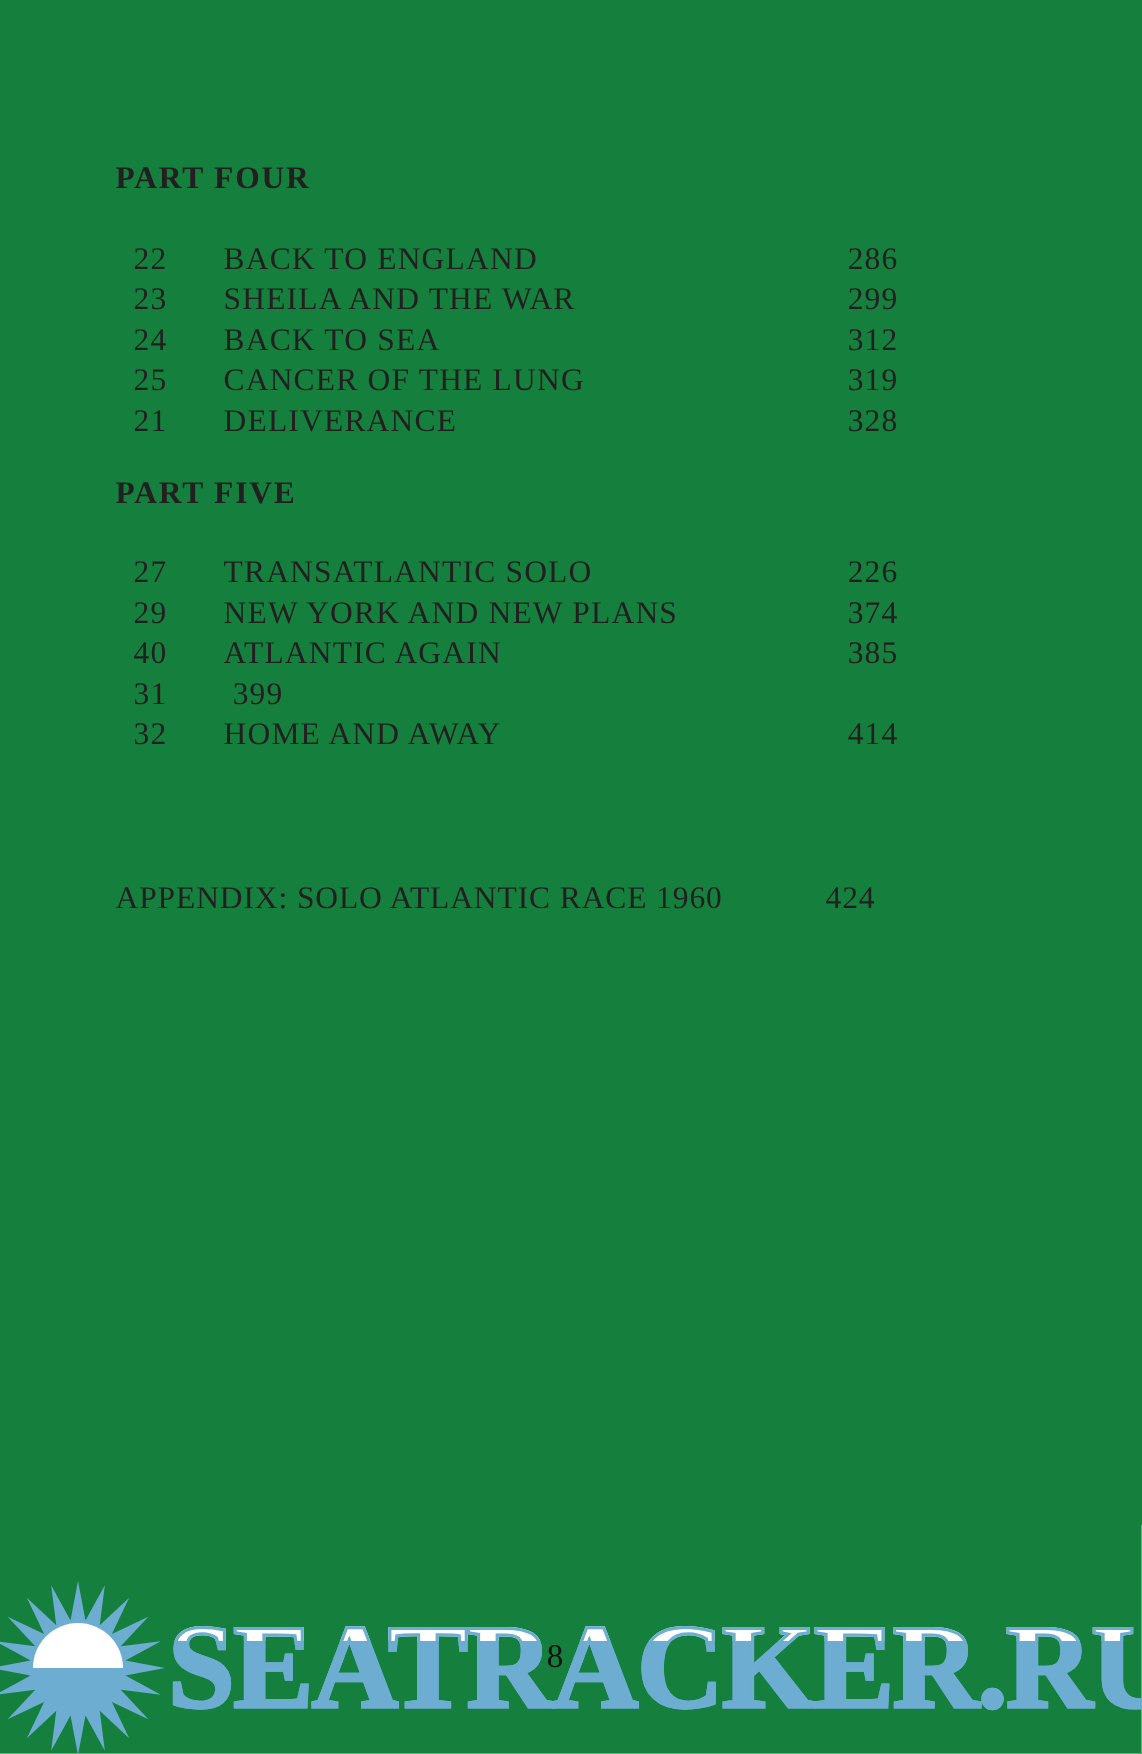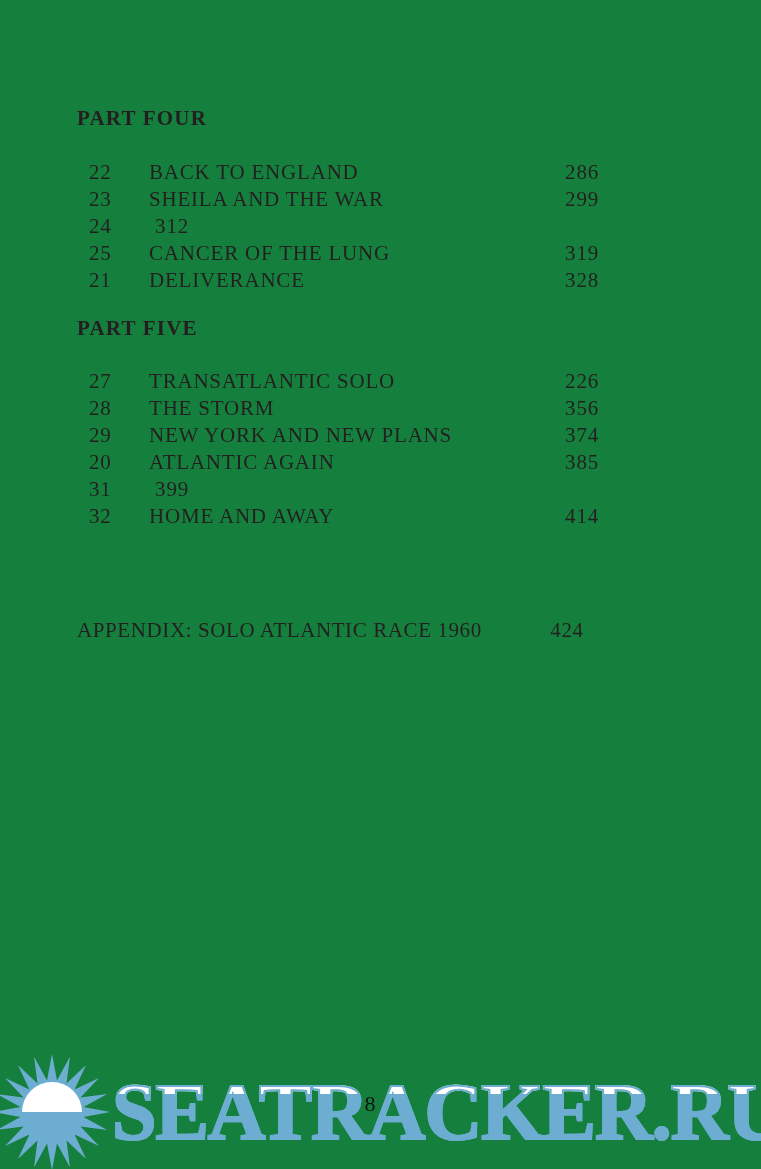--- a/index.html
+++ b/index.html
@@ -42,21 +42,20 @@
   .toc-row .chapter-page { width: 40px; flex: 0 0 40px; text-align: right; }
 
   .appendix-row {
     position: absolute;
     left: 77px; top: 585px; width: 510px;
     display: flex;
     font-size: 21px;
     line-height: 27px;
     letter-spacing: 0.6px;
     white-space: nowrap;
-    margin-top: 32px;
   }
   .appendix-row .appendix-title { flex: 1 1 auto; }
   .appendix-row .chapter-page { flex: 0 0 40px; text-align: center; }
 
   
   .watermark {
     position: absolute;
     left: 0; top: 1050px; width: 761px; height: 119px;
     pointer-events: none;
   }
@@ -105,20 +104,21 @@
       <span class="chapter-title">BACK TO ENGLAND</span>
       <span class="chapter-page">286</span>
     </div>
     <div class="toc-row">
       <span class="chapter-num">23</span>
       <span class="chapter-title">SHEILA AND THE WAR</span>
       <span class="chapter-page">299</span>
     </div>
     <div class="toc-row">
       <span class="chapter-num">24</span>
+      <span class="chapter-title">BACK TO SEA</span>
       <span class="chapter-page">312</span>
     </div>
     <div class="toc-row">
       <span class="chapter-num">25</span>
       <span class="chapter-title">CANCER OF THE LUNG</span>
       <span class="chapter-page">319</span>
     </div>
     <div class="toc-row">
       <span class="chapter-num">21</span>
       <span class="chapter-title">DELIVERANCE</span>
@@ -128,31 +128,26 @@
 
   <div id="heading-part-five" class="part-heading">PART FIVE</div>
 
   <div id="rows-part-five" class="toc-rows">
     <div class="toc-row">
       <span class="chapter-num">27</span>
       <span class="chapter-title">TRANSATLANTIC SOLO</span>
       <span class="chapter-page">226</span>
     </div>
     <div class="toc-row">
-      <span class="chapter-num">28</span>
-      <span class="chapter-title">THE STORM</span>
-      <span class="chapter-page">356</span>
-    </div>
-    <div class="toc-row">
       <span class="chapter-num">29</span>
       <span class="chapter-title">NEW YORK AND NEW PLANS</span>
       <span class="chapter-page">374</span>
     </div>
     <div class="toc-row">
-      <span class="chapter-num">20</span>
+      <span class="chapter-num">40</span>
       <span class="chapter-title">ATLANTIC AGAIN</span>
       <span class="chapter-page">385</span>
     </div>
     <div class="toc-row">
       <span class="chapter-num">31</span>
       <span class="chapter-page">399</span>
     </div>
     <div class="toc-row">
       <span class="chapter-num">32</span>
       <span class="chapter-title">HOME AND AWAY</span>

